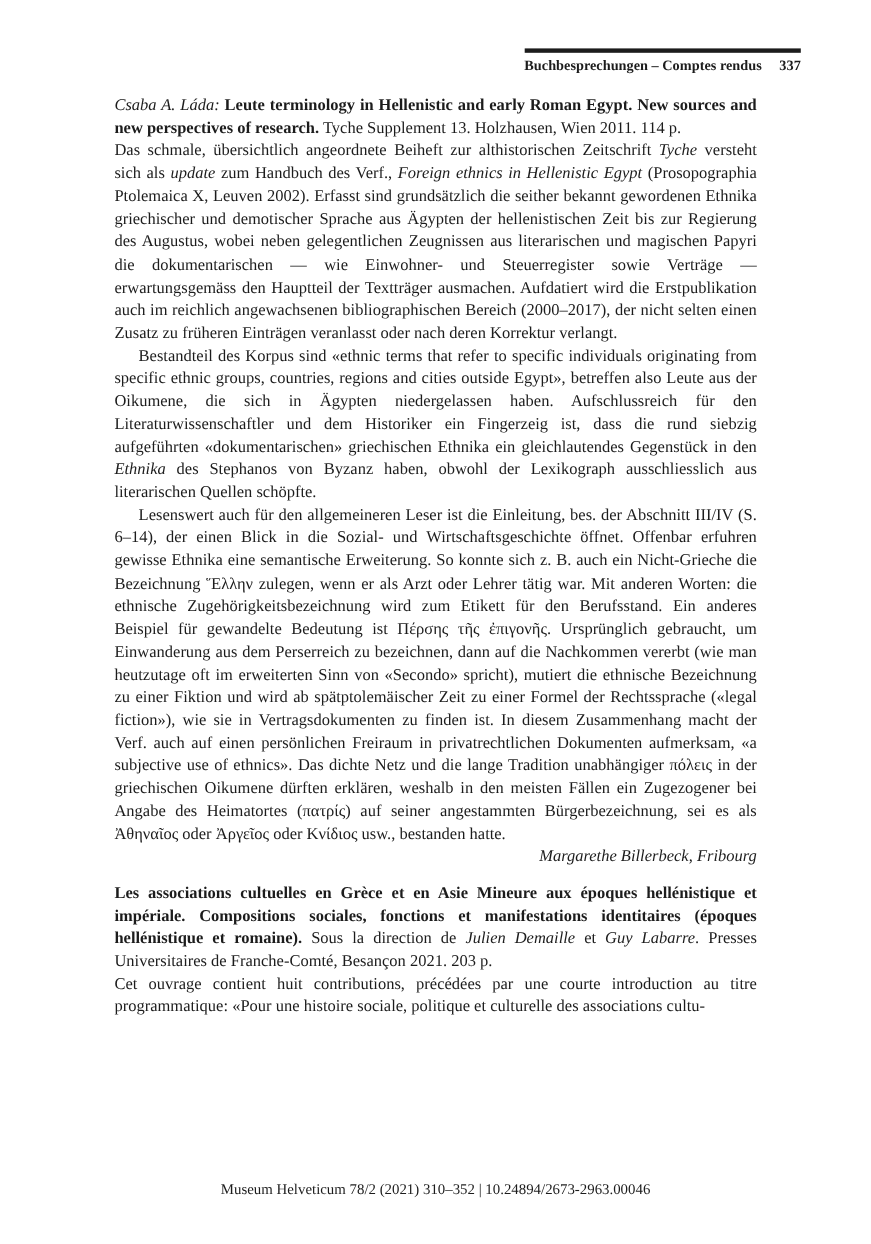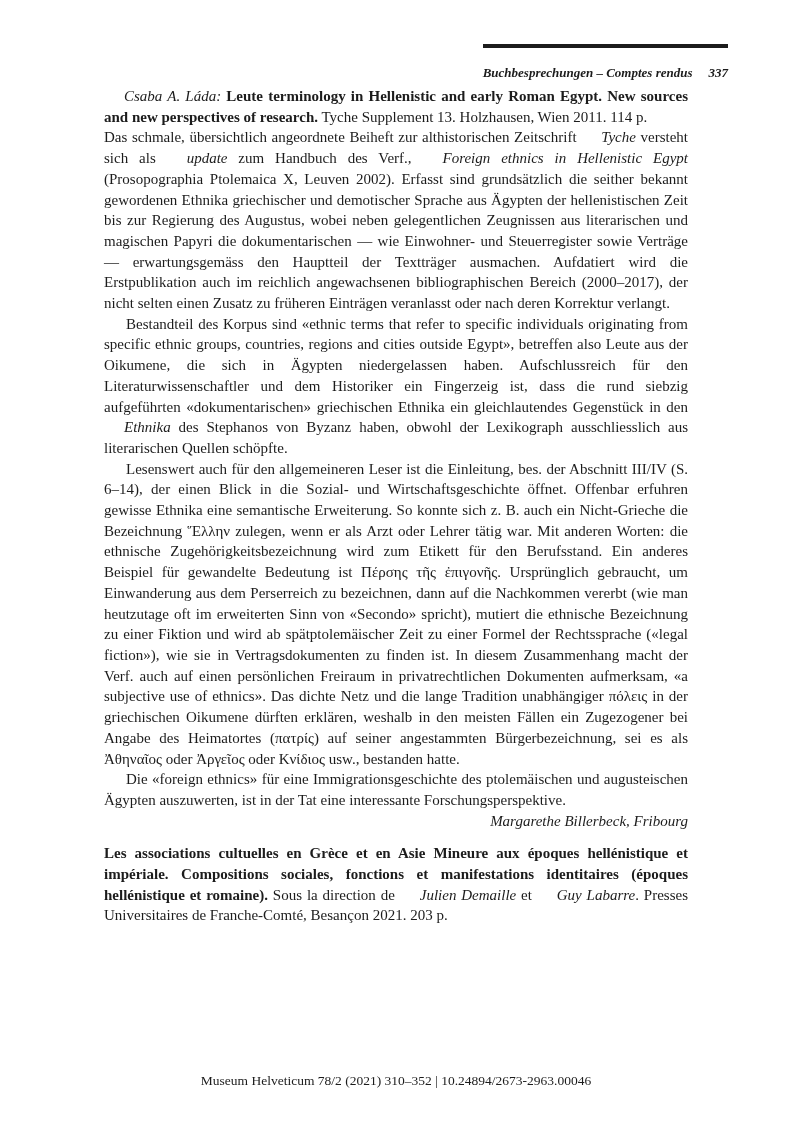--- a/index.html
+++ b/index.html
@@ -11,45 +11,44 @@
     position: relative;
     overflow: hidden;
   }
   .page { position: absolute; inset: 0; }
 
   
   .running-head { position: absolute; top: 44px; right: 64px; }
   .head-inner {
     display: inline-block;
     border-top: 4px solid var(--ink, #000);
-    padding-top: 17px;
+    padding-top: 4px;
     font-size: 13px;
     font-weight: 700;
     white-space: nowrap;
-    font-style: italic;
   }
   .head-inner .pagenum { margin-left: 16px; }
 
   
   .textblock {
     position: absolute;
     top: 86px;
     left: 104px;
     width: 584px;
     font-size: 15px;
     line-height: 20.7px;
     text-align: justify;
     hyphens: auto;
     -webkit-hyphens: auto;
   }
   .par { text-align: justify; }
   .par.indent { text-indent: 22px; }
   .par.signature { text-align: right; font-style: italic; }
   .par.heading2 { margin-top: 12px; }
-  .it { font-style: italic; margin-left: 20px; }
+  .it { font-style: italic; }
   .bd { font-weight: 700; }
 
   
   .page-footer {
     position: absolute;
     left: 0;
     bottom: 42px;
     width: 792px;
     text-align: center;
     font-size: 13.5px;
@@ -64,23 +63,23 @@
     <div class="head-inner">
       <span class="head-title">Buchbesprechungen – Comptes rendus</span><span class="pagenum">337</span>
     </div>
   </div>
 
   <div class="textblock">
     <p class="par heading"><span class="it">Csaba A. Láda: </span><span class="bd">Leute terminology in Hellenistic and early Roman Egypt. New sources and new perspectives of research.</span><span> Tyche Supplement 13. Holzhausen, Wien 2011. 114 p.</span></p>
     <p class="par"><span>Das schmale, übersichtlich angeordnete Beiheft zur althistorischen Zeitschrift </span><span class="it">Tyche</span><span> versteht sich als </span><span class="it">update</span><span> zum Handbuch des Verf., </span><span class="it">Foreign ethnics in Hellenistic Egypt</span><span> (Prosopographia Ptolemaica X, Leuven 2002). Erfasst sind grundsätzlich die seither bekannt gewordenen Ethnika griechischer und demotischer Sprache aus Ägypten der hellenistischen Zeit bis zur Regierung des Augustus, wobei neben gelegentlichen Zeugnissen aus literarischen und magischen Papyri die dokumentarischen — wie Einwohner- und Steuerregister sowie Verträge — erwartungsgemäss den Hauptteil der Textträger ausmachen. Aufdatiert wird die Erstpublikation auch im reichlich angewachsenen bibliographischen Bereich (2000–2017), der nicht selten einen Zusatz zu früheren Einträgen veranlasst oder nach deren Korrektur verlangt.</span></p>
     <p class="par indent"><span>Bestandteil des Korpus sind «ethnic terms that refer to specific individuals originating from specific ethnic groups, countries, regions and cities outside Egypt», betreffen also Leute aus der Oikumene, die sich in Ägypten niedergelassen haben. Aufschlussreich für den Literaturwissenschaftler und dem Historiker ein Fingerzeig ist, dass die rund siebzig aufgeführten «dokumentarischen» griechischen Ethnika ein gleichlautendes Gegenstück in den </span><span class="it">Ethnika</span><span> des Stephanos von Byzanz haben, obwohl der Lexikograph ausschliesslich aus literarischen Quellen schöpfte.</span></p>
     <p class="par indent"><span>Lesenswert auch für den allgemeineren Leser ist die Einleitung, bes. der Abschnitt III/IV (S. 6–14), der einen Blick in die Sozial- und Wirtschaftsgeschichte öffnet. Offenbar erfuhren gewisse Ethnika eine semantische Erweiterung. So konnte sich z. B. auch ein Nicht-Grieche die Bezeichnung Ἕλλην zulegen, wenn er als Arzt oder Lehrer tätig war. Mit anderen Worten: die ethnische Zugehörigkeitsbezeichnung wird zum Etikett für den Berufsstand. Ein anderes Beispiel für gewandelte Bedeutung ist Πέρσης τῆς ἐπιγονῆς. Ursprünglich gebraucht, um Einwanderung aus dem Perserreich zu bezeichnen, dann auf die Nachkommen vererbt (wie man heutzutage oft im erweiterten Sinn von «Secondo» spricht), mutiert die ethnische Bezeichnung zu einer Fiktion und wird ab spätptolemäischer Zeit zu einer Formel der Rechtssprache («legal fiction»), wie sie in Vertragsdokumenten zu finden ist. In diesem Zusammenhang macht der Verf. auch auf einen persönlichen Freiraum in privatrechtlichen Dokumenten aufmerksam, «a subjective use of ethnics». Das dichte Netz und die lange Tradition unabhängiger πόλεις in der griechischen Oikumene dürften erklären, weshalb in den meisten Fällen ein Zugezogener bei Angabe des Heimatortes (πατρίς) auf seiner angestammten Bürgerbezeichnung, sei es als Ἀθηναῖος oder Ἀργεῖος oder Κνίδιος usw., bestanden hatte.</span></p>
-    <p class="par indent"><span>Die «foreign ethnics» für eine Immigrationsgeschichte des ptolemäischen und augusteischen Ägypten auszuwerten, ist in der Tat eine interessante Forschungsperspektive.</span></p>
     <p class="par signature">Margarethe Billerbeck, Fribourg</p>
 
     <p class="par heading heading2" lang="fr"><span class="bd">Les associations cultuelles en Grèce et en Asie Mineure aux époques hellénistique et impériale. Compositions sociales, fonctions et manifestations identitaires (époques hellénistique et romaine).</span><span> Sous la direction de </span><span class="it">Julien Demaille</span><span> et </span><span class="it">Guy Labarre</span><span>. Presses Universitaires de Franche-Comté, Besançon 2021. 203 p.</span></p>
+    <p class="par" lang="fr"><span>Cet ouvrage contient huit contributions, précédées par une courte introduction au titre programmatique: «Pour une histoire sociale, politique et culturelle des associations cultu-</span></p>
   </div>
 
   <div class="page-footer">
     <span>Museum Helveticum 78/2 (2021) 310–352 | 10.24894/2673-2963.00046</span>
   </div>
 
 </div>
 
 </body></html>

